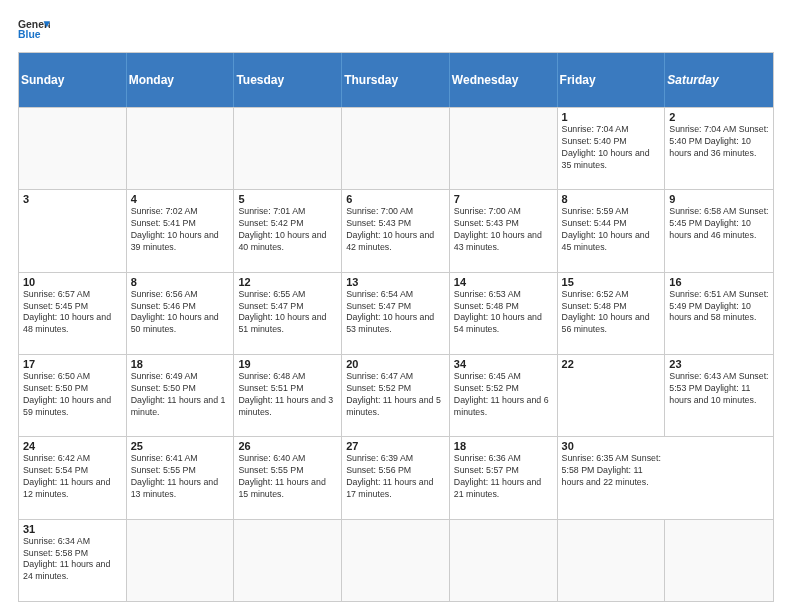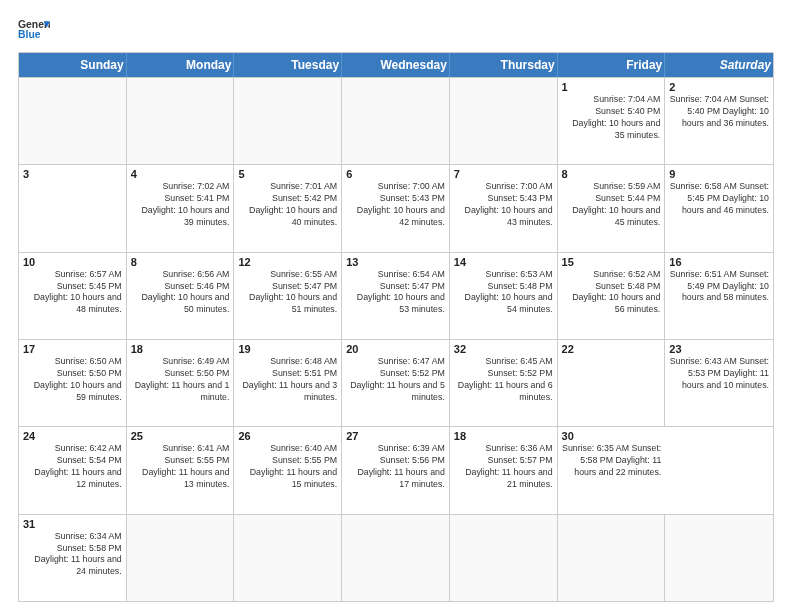--- a/index.html
+++ b/index.html
@@ -53,22 +53,22 @@
     }
     .cal-header {
       display: grid;
       grid-template-columns: repeat(7, 1fr);
       background: #3a7abf;
     }
     .cal-header-cell {
       color: #fff;
       font-size: 12px;
       font-weight: bold;
-      text-align: right;
-      padding: 5px 2px;
+      text-align: left;
+      padding: 20px 2px;
       border-right: 1px solid #5595d0;
     }
     .cal-header-cell:last-child { border-right: none; font-style: italic; }
     .cal-body {
       flex: 1;
       display: flex;
       flex-direction: column;
     }
     .cal-row {
       display: grid;
@@ -91,21 +91,20 @@
       font-size: 11px;
       font-weight: bold;
       color: #222;
       display: block;
       margin-bottom: 1px;
     }
     .day-info {
       font-size: 8.8px;
       color: #333;
       line-height: 1.35;
-      text-align: right;
     }
   </style>
 </head>
 <body>
 
 <div class="page">
   <div class="header">
     <div class="logo">
       <svg class="logo-icon" viewBox="0 0 40 34" xmlns="http://www.w3.org/2000/svg">
         <text x="0" y="14" font-size="13" font-family="Arial" font-weight="bold" fill="#333">General</text>
@@ -117,22 +116,22 @@
       <div class="month-title"></div>
       <div class="subtitle"></div>
     </div>
   </div>
 
   <div class="calendar">
     <div class="cal-header" id="cal-header">
         <div class="cal-header-cell">Sunday</div>
         <div class="cal-header-cell">Monday</div>
         <div class="cal-header-cell">Tuesday</div>
+        <div class="cal-header-cell">Thursday</div>
         <div class="cal-header-cell">Wednesday</div>
-        <div class="cal-header-cell">Thursday</div>
         <div class="cal-header-cell">Friday</div>
         <div class="cal-header-cell">Saturday</div>
       </div>
     <div class="cal-body" id="cal-body">
         <div class="cal-row">
           <div class="cal-cell empty"></div>
           <div class="cal-cell empty"></div>
           <div class="cal-cell empty"></div>
           <div class="cal-cell empty"></div>
           <div class="cal-cell empty"></div>
@@ -272,21 +271,21 @@
 and 3 minutes.</div>
           </div>
           <div class="cal-cell">
             <span class="day-num">20</span>
             <div class="day-info">Sunrise: 6:47 AM
 Sunset: 5:52 PM
 Daylight: 11 hours
 and 5 minutes.</div>
           </div>
           <div class="cal-cell">
-            <span class="day-num">32</span>
+            <span class="day-num">34</span>
             <div class="day-info">Sunrise: 6:45 AM
 Sunset: 5:52 PM
 Daylight: 11 hours
 and 6 minutes.</div>
           </div>
           <div class="cal-cell">
             <span class="day-num">22</span>
           </div>
           <div class="cal-cell">
             <span class="day-num">23</span>

